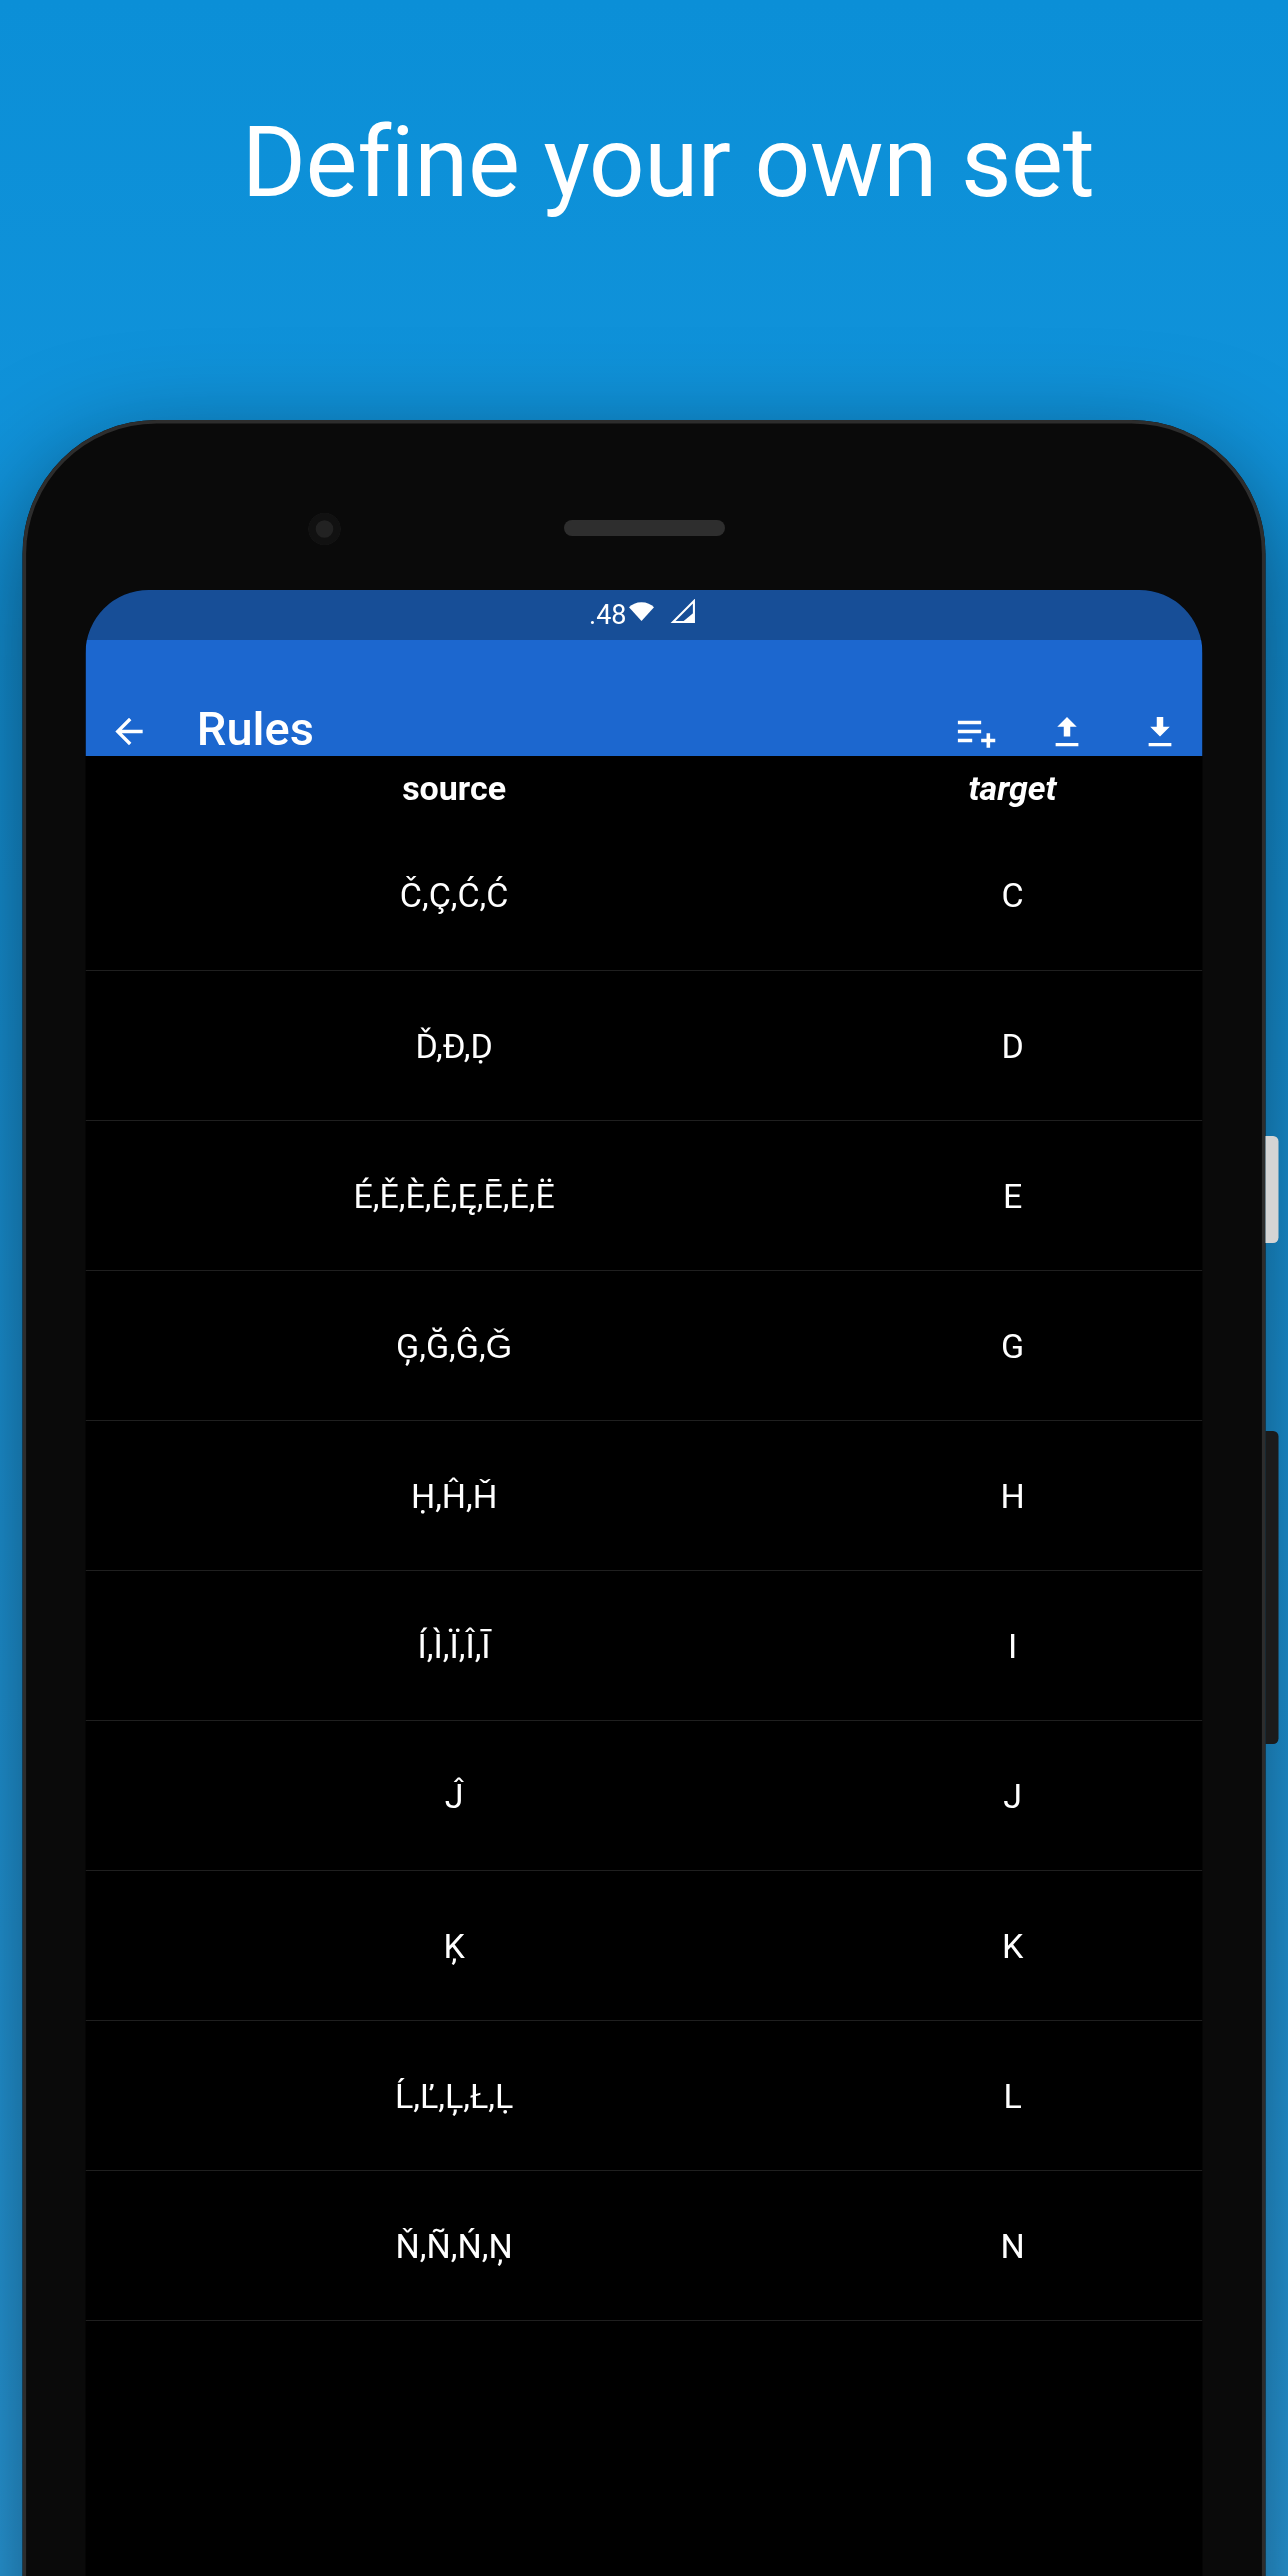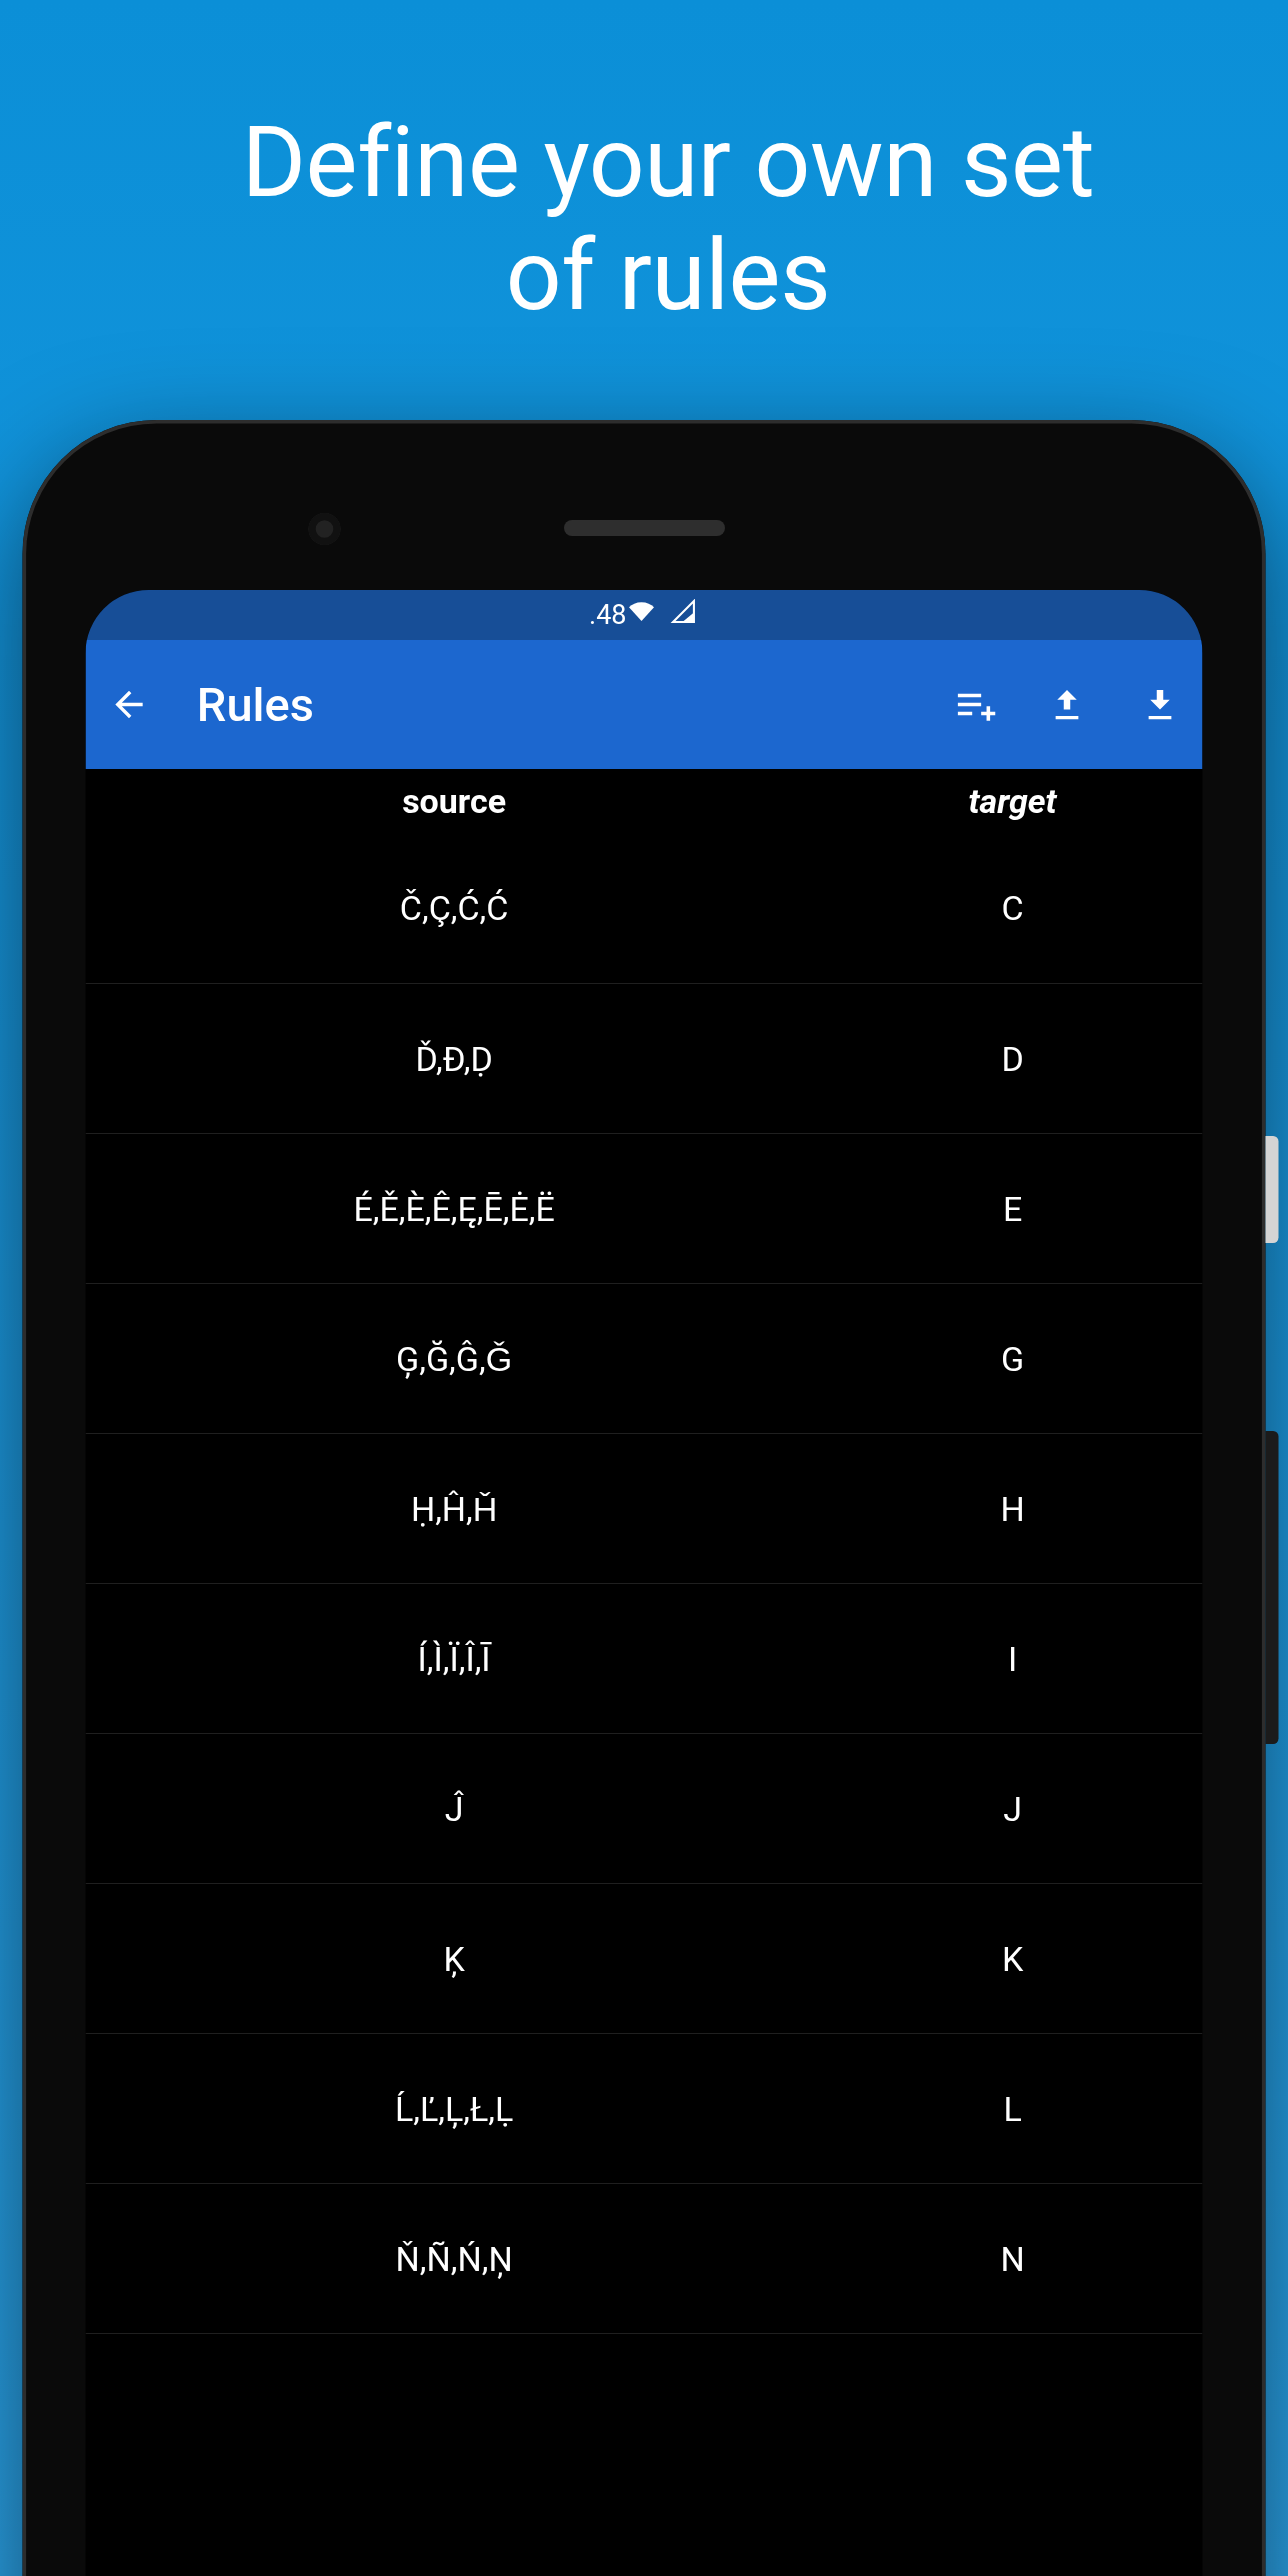--- a/index.html
+++ b/index.html
@@ -111,25 +111,25 @@
     font-size: 27px;
   }
   .status-left { display:flex; gap:12.5px; }
   .status-right { display:flex; gap:12.5px; align-items:center; }
 
   .wifi-icon, .cell-icon { display:inline-block; }
   .wifi-icon svg, .cell-icon svg { height:25px; width:30px; fill:#fff; }
 
   
   .app-bar {
-    height: 129px;
+    height: 116px;
     background: #1c67cf;
     color: #ffffff;
     display: flex;
-    align-items: center;
+    align-items: flex-end;
     padding: 0 18px;
     gap: 29px;
   }
 
   .app-bar .back {
     width: 50px; height:50px;
     display:flex; align-items:center; justify-content:center;
   }
   .app-bar .title {
     font-size: 47px;
@@ -181,21 +181,20 @@
     flex: 0 0 34%;
     text-align:center;
   }
 
 </style>
 </head>
 <body>
 
 <div class="promo-title">
   <span>Define your own set</span><br>
-  <span>of rules</span>
 </div>
 
 <div class="phone">
   <div class="phone-body">
     <div class="camera"></div>
     <div class="earpiece"></div>
     <div class="side-btn top"></div>
     <div class="side-btn mid"></div>
 
     <div class="screen">

